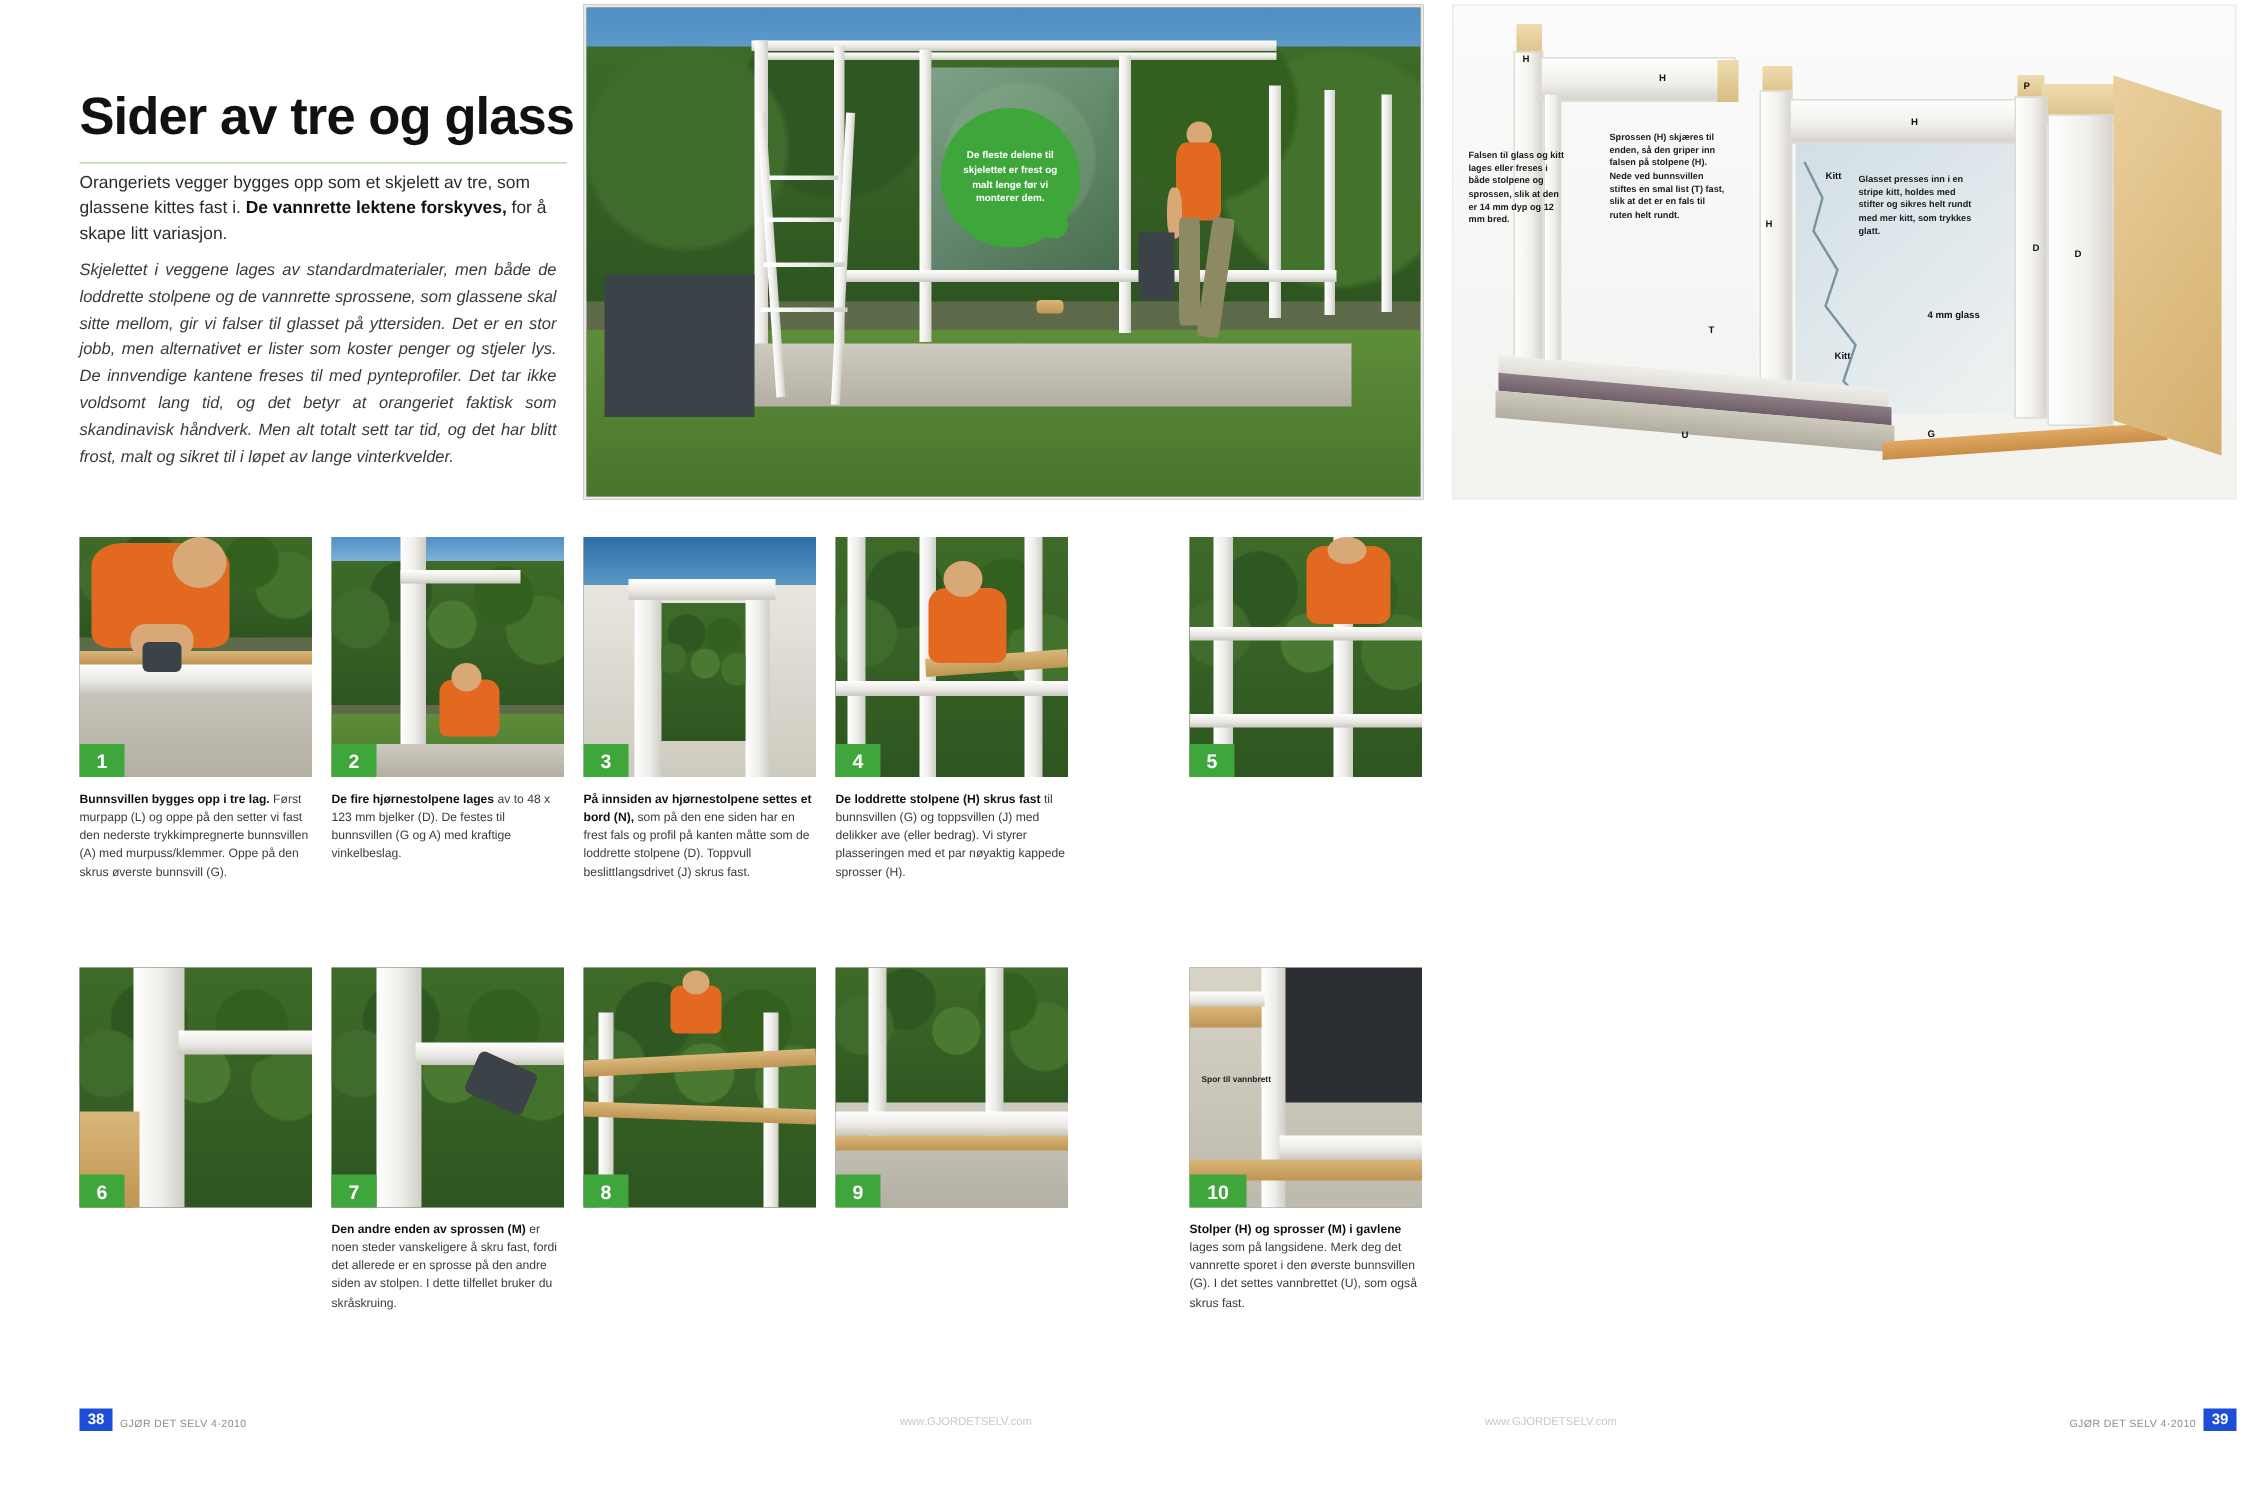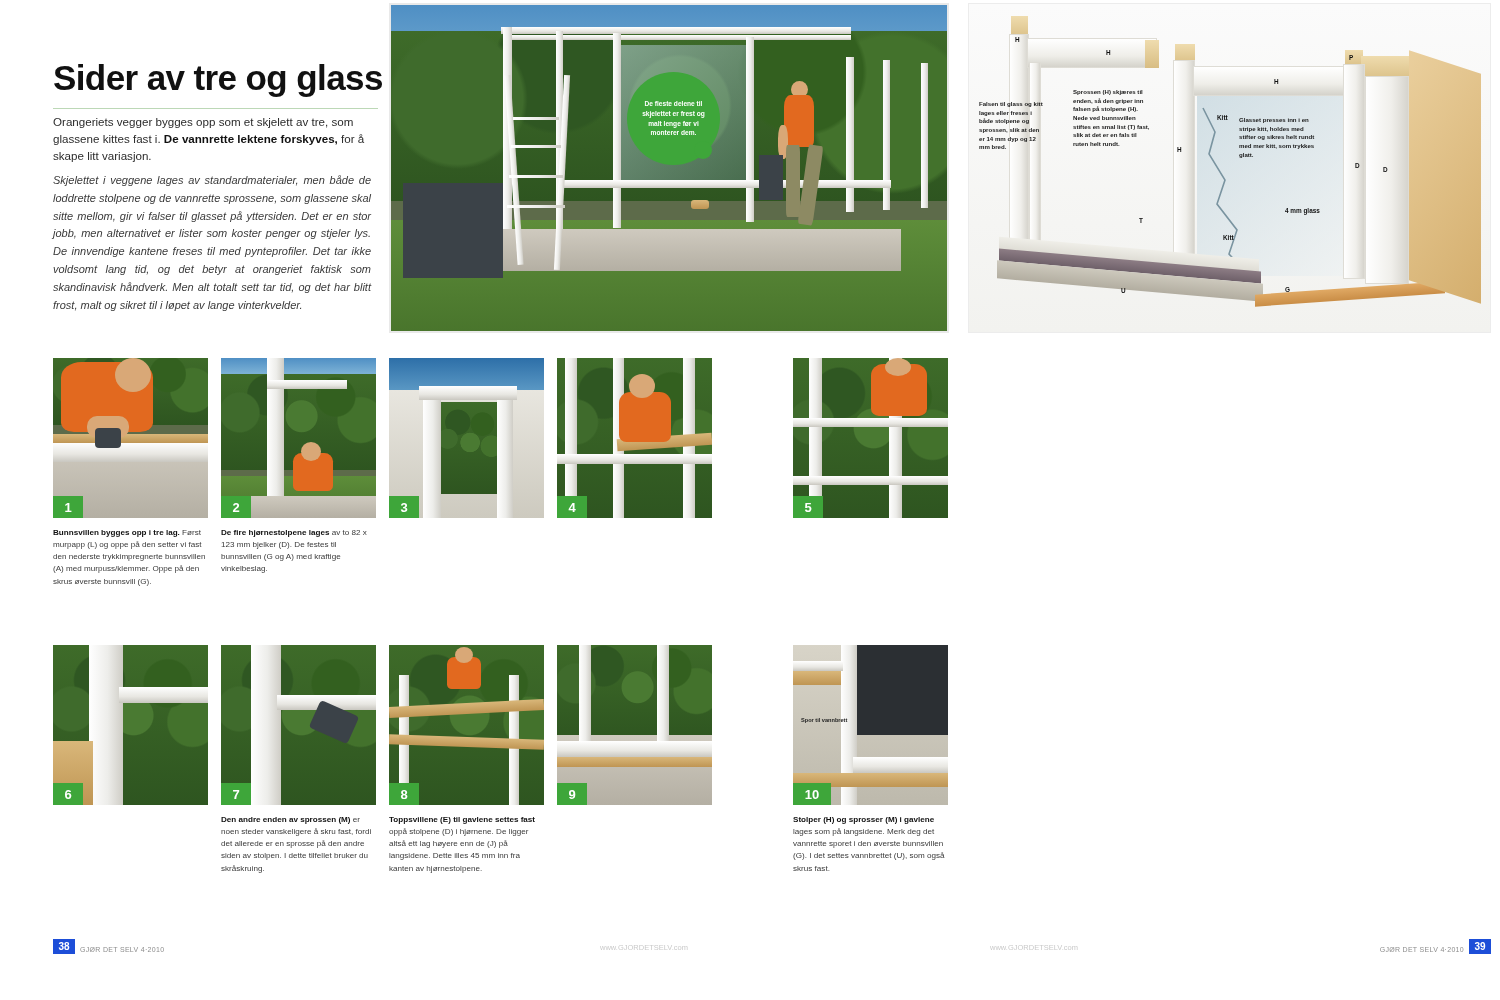--- a/index.html
+++ b/index.html
@@ -157,47 +157,49 @@
         <div class="sky" style="height:14%;"></div>
         <div class="fol" style="top:10%;height:60%;"></div>
         <div class="grass" style="height:26%;"></div>
         <div class="post" style="left:46px;top:0;width:17px;height:160px;"></div>
         <div class="beam" style="left:46px;top:22px;width:80px;height:9px;"></div>
         <div class="man-torso" style="left:72px;top:95px;width:40px;height:38px;"></div>
         <div class="man-head" style="left:80px;top:84px;width:20px;height:19px;"></div>
         <div class="conc" style="height:14%;"></div>
         <div class="badge">2</div>
       </div>
-      <div class="cap"><b>De ﬁre hjørnestolpene lages</b><span> av to 82 x 123 mm bjelker (D). De festes til bunnsvillen (G og A) med kraftige vinkelbeslag.</span></div>
+      <div class="cap"><b>De ﬁre hjørnestolpene lages</b><span> av to 48 x 123 mm bjelker (D). De festes til bunnsvillen (G og A) med kraftige vinkelbeslag.</span></div>
     </div>
 
     <div class="stepcol" style="left:389px;top:358px;">
       <div class="stepimg ph">
         <div class="sky" style="height:22%;background:linear-gradient(#2d6fa8,#5e9bc6);"></div>
         <div class="conc" style="height:80%;background:linear-gradient(#e8e6df,#cdcabf);"></div>
         <div class="post" style="left:34px;top:30px;width:18px;height:130px;"></div>
         <div class="post" style="left:108px;top:30px;width:16px;height:130px;"></div>
         <div class="beam" style="left:30px;top:28px;width:98px;height:14px;"></div>
         <div class="fol" style="left:52px;top:44px;width:56px;height:92px;top:44px;height:92px;"></div>
         <div class="badge">3</div>
       </div>
+      <div class="cap"><b>På innsiden av hjørnestolpene settes et bord (N),</b><span> som på den ene siden har en frest fals og proﬁl på kanten måtte som de loddrette stolpene (D). Toppvull beslittlangsdrivet (J) skrus fast.</span></div>
     </div>
 
     <div class="stepcol" style="left:557px;top:358px;">
       <div class="stepimg ph">
         <div class="fol" style="top:0;height:100%;"></div>
         <div class="post" style="left:8px;top:0;width:12px;height:160px;"></div>
         <div class="post" style="left:56px;top:0;width:11px;height:160px;"></div>
         <div class="post" style="left:126px;top:0;width:12px;height:160px;"></div>
         <div class="beam" style="left:0;top:96px;width:155px;height:10px;"></div>
         <div class="wood" style="left:60px;top:78px;width:95px;height:12px;transform:rotate(-4deg);"></div>
         <div class="man-torso" style="left:62px;top:34px;width:52px;height:50px;"></div>
         <div class="man-head" style="left:72px;top:16px;width:26px;height:24px;"></div>
         <div class="badge">4</div>
       </div>
+      <div class="cap"><b>De loddrette stolpene (H) skrus fast</b><span> til bunnsvillen (G) og toppsvillen (J) med delikker ave (eller bedrag). Vi styrer plasseringen med et par nøyaktig kappede sprosser (H).</span></div>
     </div>
 
     <div class="stepcol" style="left:793px;top:358px;">
       <div class="stepimg ph">
         <div class="fol" style="top:0;height:100%;"></div>
         <div class="post" style="left:16px;top:0;width:13px;height:160px;"></div>
         <div class="post" style="left:96px;top:0;width:13px;height:160px;"></div>
         <div class="beam" style="left:0;top:60px;width:155px;height:9px;"></div>
         <div class="beam" style="left:0;top:118px;width:155px;height:9px;"></div>
         <div class="man-torso" style="left:78px;top:6px;width:56px;height:52px;"></div>
@@ -231,21 +233,20 @@
       <div class="stepimg ph">
         <div class="fol" style="top:0;height:100%;"></div>
         <div class="post" style="left:10px;top:30px;width:10px;height:130px;"></div>
         <div class="post" style="left:120px;top:30px;width:10px;height:130px;"></div>
         <div class="wood" style="left:0;top:58px;width:155px;height:11px;transform:rotate(-3deg);"></div>
         <div class="wood" style="left:0;top:92px;width:155px;height:10px;transform:rotate(2deg);"></div>
         <div class="man-torso" style="left:58px;top:12px;width:34px;height:32px;"></div>
         <div class="man-head" style="left:66px;top:2px;width:18px;height:16px;"></div>
         <div class="badge">8</div>
       </div>
-      <div class="cap"><b>Toppsvillene (E) til gavlene settes fast</b><span> oppå stolpene (D) i hjørnene. De ligger altså ett lag høyere enn de (J) på langsidene. Dette illes 45 mm inn fra kanten av hjørnestolpene.</span></div>
     </div>
 
     <div class="stepcol" style="left:557px;top:645px;">
       <div class="stepimg ph">
         <div class="fol" style="top:0;height:60%;"></div>
         <div class="conc" style="height:44%;"></div>
         <div class="post" style="left:22px;top:0;width:12px;height:120px;"></div>
         <div class="post" style="left:100px;top:0;width:12px;height:120px;"></div>
         <div class="beam" style="left:0;top:96px;width:155px;height:16px;"></div>
         <div class="wood" style="left:0;top:112px;width:155px;height:10px;"></div>

